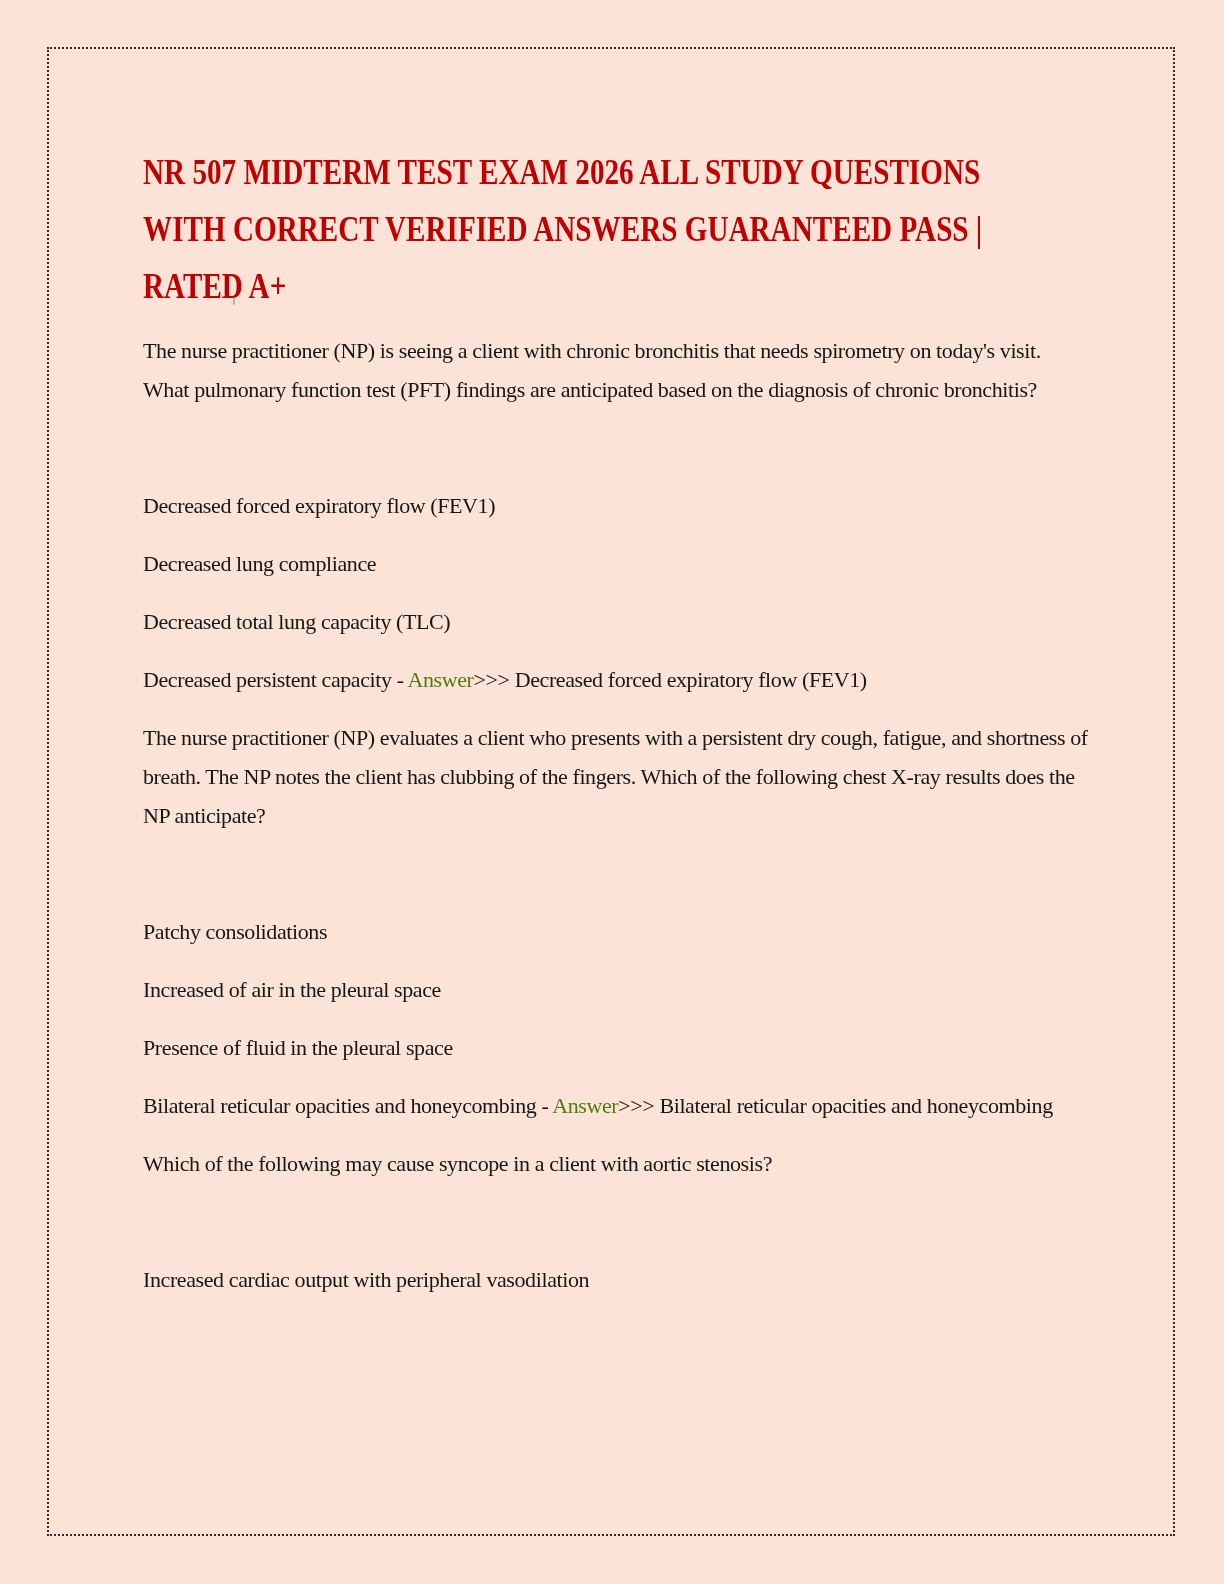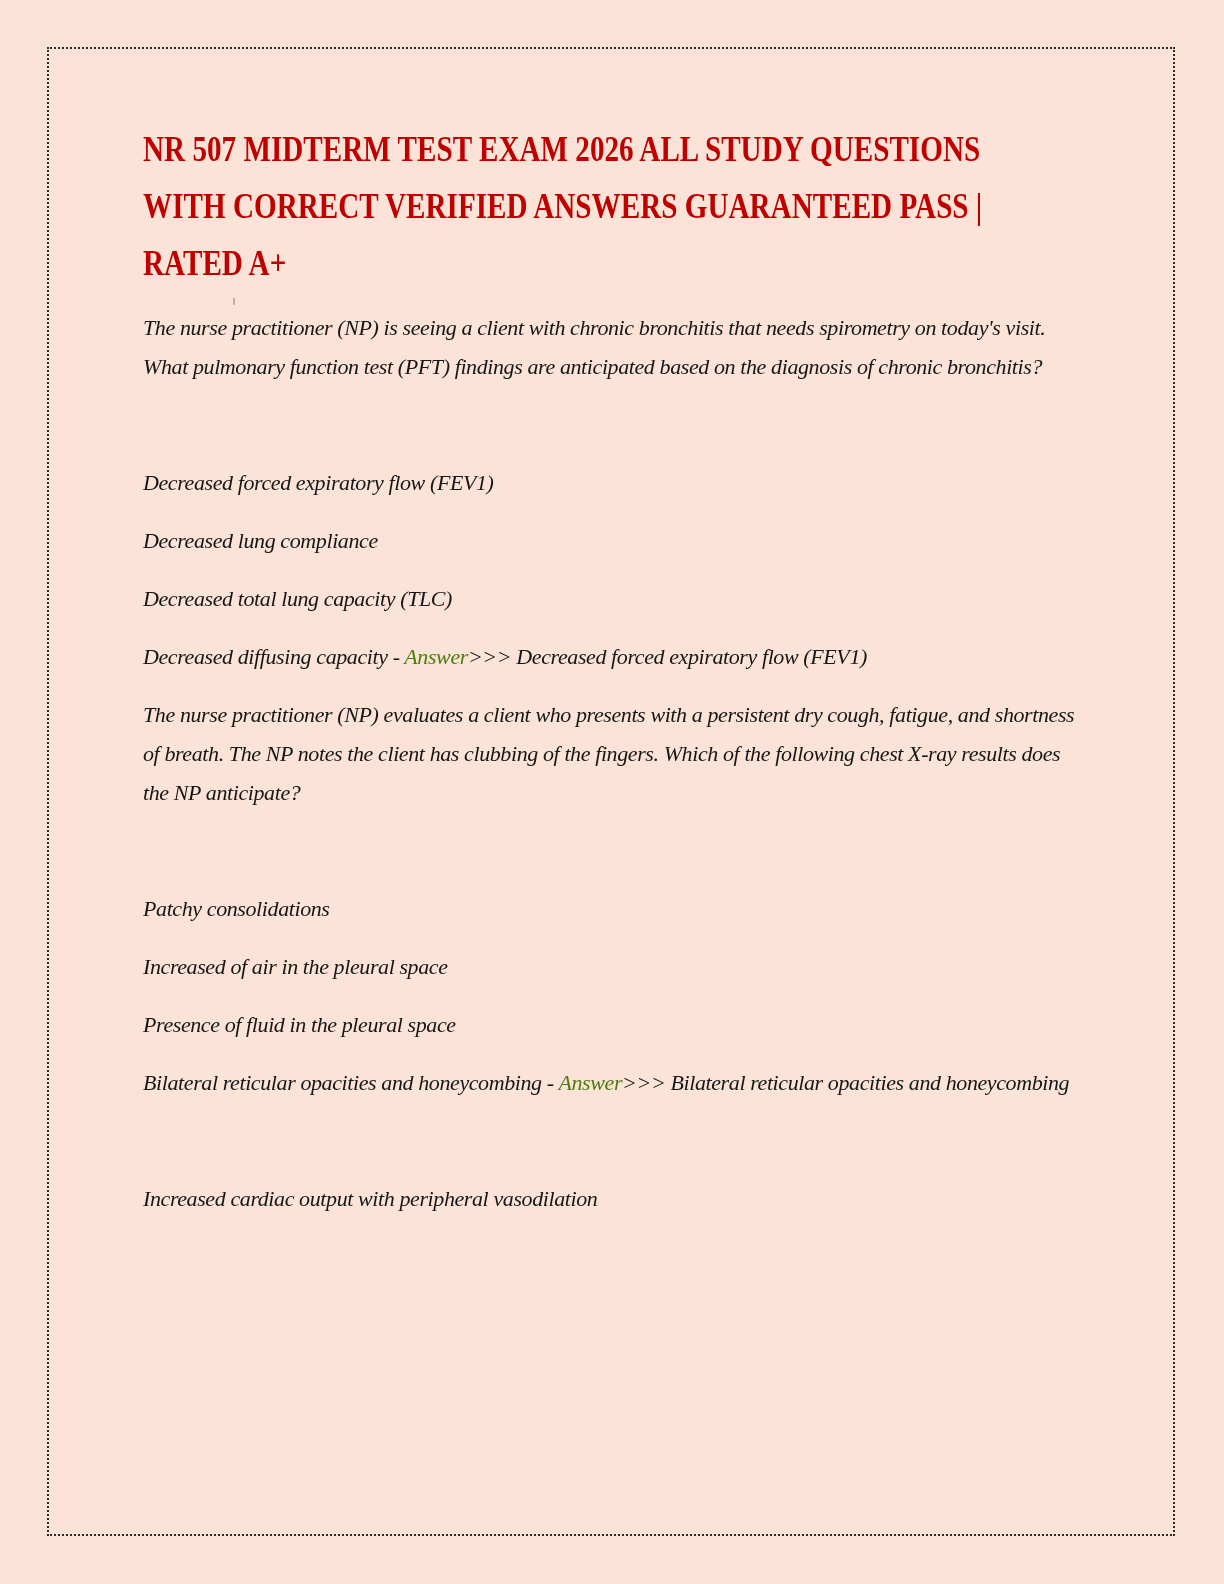--- a/index.html
+++ b/index.html
@@ -16,21 +16,21 @@
     left: 47px;
     top: 47px;
     width: 1128px;
     height: 1489px;
     box-sizing: border-box;
     border: 2px dotted #2b2b2b;
   }
   .content {
     position: absolute;
     left: 143px;
-    top: 121px;
+    top: 144px;
     width: 945px;
     color: #161616;
     font-size: 22px;
     line-height: 39px;
     letter-spacing: -0.4px;
   }
   .title {
     margin: 0 0 16px 0;
     color: #C00000;
     font-weight: bold;
@@ -38,21 +38,20 @@
     line-height: 57px;
     letter-spacing: normal;
   }
   .title-line {
     transform: scaleX(0.81);
     transform-origin: 0 50%;
     white-space: nowrap;
   }
   .para {
     margin: 0 0 19px 0;
-    font-style: italic;
   }
   .blank {
     height: 58px;
   }
   .answer-green {
     color: #4d7c0f;
   }
   .stray-mark {
     position: absolute;
     left: 233px;
@@ -79,30 +78,31 @@
     </h1>
 
     <p class="para">The nurse practitioner (NP) is seeing a client with chronic bronchitis that needs spirometry on today's visit. What pulmonary function test (PFT) findings are anticipated based on the diagnosis of chronic bronchitis?</p>
 
     <div class="blank"></div>
 
     <p class="para">Decreased forced expiratory flow (FEV1)</p>
     <p class="para">Decreased lung compliance</p>
     <p class="para">Decreased total lung capacity (TLC)</p>
 
-    <p class="para"><span>Decreased diffusing capacity - </span><span class="answer-green">Answer</span><span>&gt;&gt;&gt; Decreased forced expiratory flow (FEV1)</span></p>
+    <p class="para"><span>Decreased persistent capacity - </span><span class="answer-green">Answer</span><span>&gt;&gt;&gt; Decreased forced expiratory flow (FEV1)</span></p>
 
     <p class="para">The nurse practitioner (NP) evaluates a client who presents with a persistent dry cough, fatigue, and shortness of breath. The NP notes the client has clubbing of the fingers. Which of the following chest X-ray results does the NP anticipate?</p>
 
     <div class="blank"></div>
 
     <p class="para">Patchy consolidations</p>
     <p class="para">Increased of air in the pleural space</p>
     <p class="para">Presence of fluid in the pleural space</p>
 
     <p class="para"><span>Bilateral reticular opacities and honeycombing - </span><span class="answer-green">Answer</span><span>&gt;&gt;&gt; Bilateral reticular opacities and honeycombing</span></p>
 
+    <p class="para">Which of the following may cause syncope in a client with aortic stenosis?</p>
 
     <div class="blank"></div>
 
     <p class="para">Increased cardiac output with peripheral vasodilation</p>
   </div>
 </div>
 
 </body></html>

